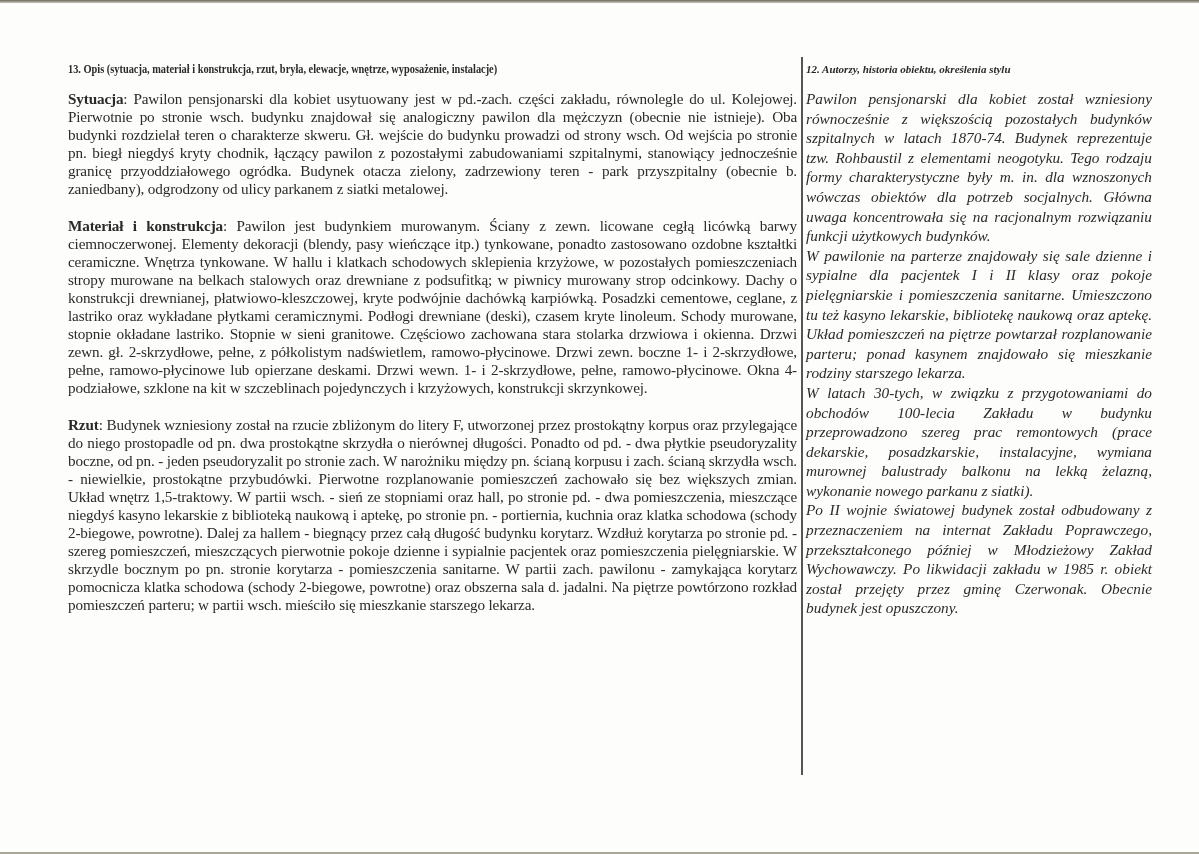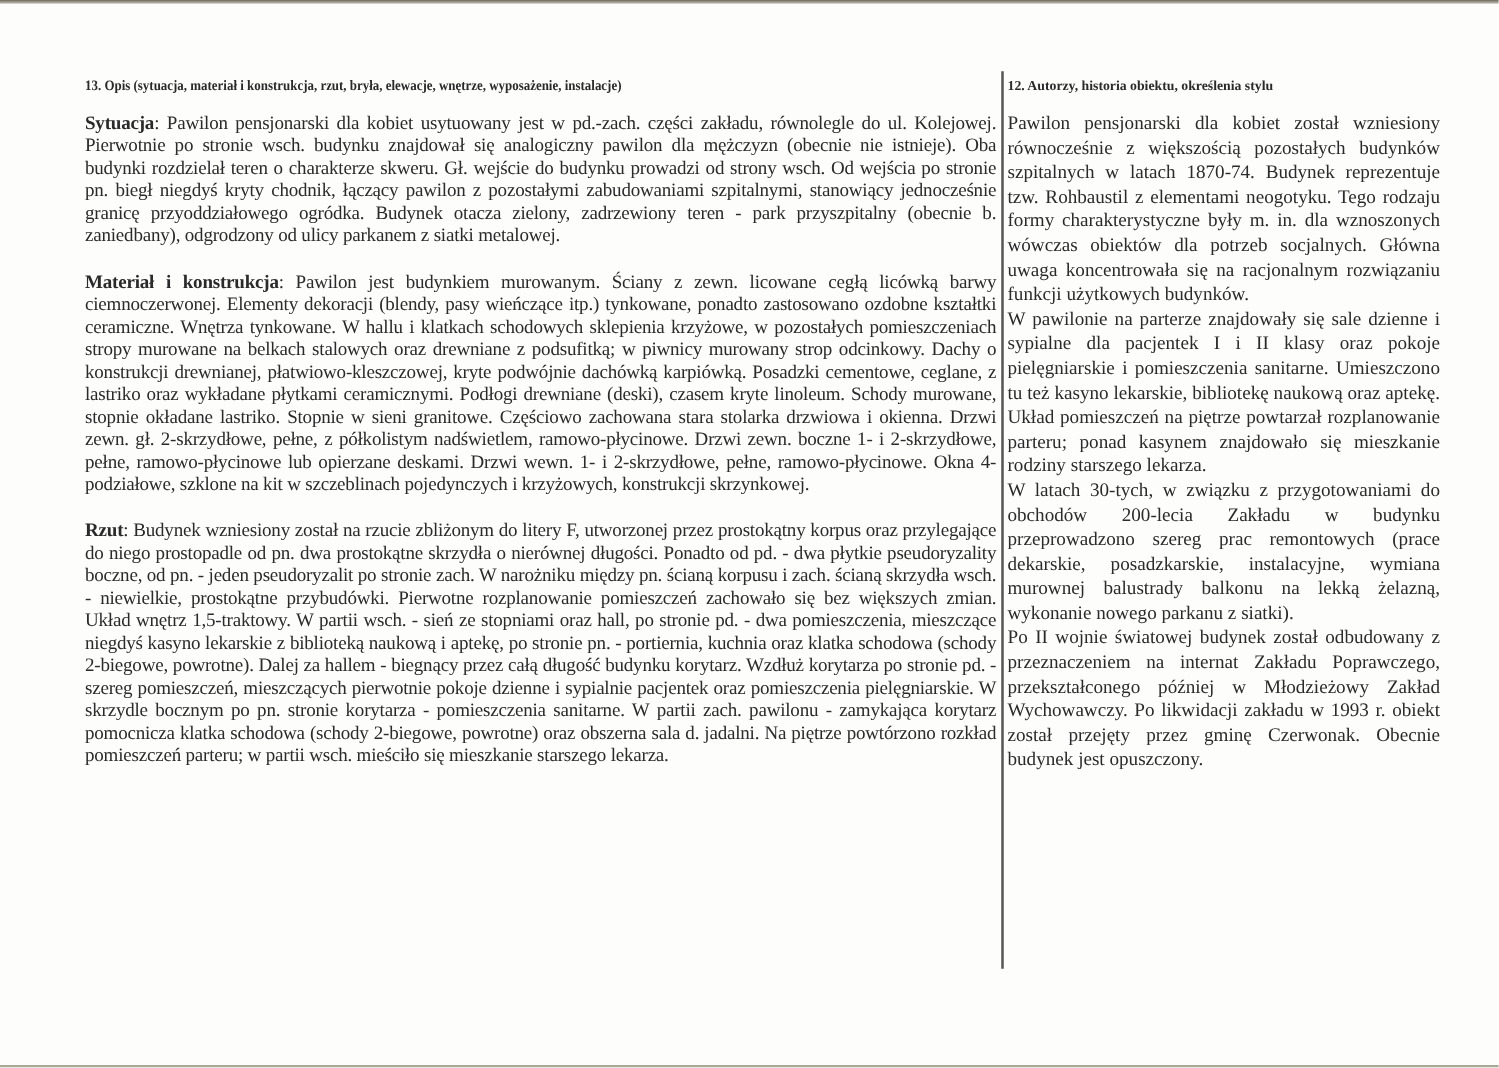--- a/index.html
+++ b/index.html
@@ -15,21 +15,21 @@
     background: linear-gradient(#6d6a5c, #c9c7bd);
   }
   .scan-edge-bottom {
     position: absolute; left: 0; bottom: 0; width: 1199px; height: 2px;
     background: #a9a796;
   }
   .col-left {
     position: absolute; left: 68px; top: 62px; width: 729px;
   }
   .col-right {
-    position: absolute; left: 806px; top: 62px; width: 346px;
+    position: absolute; left: 806px; top: 62px; width: 346px; font-style: italic;
   }
   .divider {
     position: absolute; left: 801px; top: 57px; width: 2px; height: 718px;
     background: #555;
   }
   .section-heading {
     font-weight: bold; font-size: 11.5px; letter-spacing: 0;
     margin: 0 0 14px 0; line-height: 14px;
     transform: scaleX(0.9); transform-origin: left;
     white-space: nowrap;
@@ -60,17 +60,17 @@
 
   <p class="para"><span class="lead">Rzut</span><span>: Budynek wzniesiony został na rzucie zbliżonym do litery F, utworzonej przez prostokątny korpus oraz przylegające do niego prostopadle od pn. dwa prostokątne skrzydła o nierównej długości. Ponadto od pd. - dwa płytkie pseudoryzality boczne, od pn. - jeden pseudoryzalit po stronie zach. W narożniku między pn. ścianą korpusu i zach. ścianą skrzydła wsch. - niewielkie, prostokątne przybudówki. Pierwotne rozplanowanie pomieszczeń zachowało się bez większych zmian. Układ wnętrz 1,5-traktowy. W partii wsch. - sień ze stopniami oraz hall, po stronie pd. - dwa pomieszczenia, mieszczące niegdyś kasyno lekarskie z biblioteką naukową i aptekę, po stronie pn. - portiernia, kuchnia oraz klatka schodowa (schody 2-biegowe, powrotne). Dalej za hallem - biegnący przez całą długość budynku korytarz. Wzdłuż korytarza po stronie pd. - szereg pomieszczeń, mieszczących pierwotnie pokoje dzienne i sypialnie pacjentek oraz pomieszczenia pielęgniarskie. W skrzydle bocznym po pn. stronie korytarza - pomieszczenia sanitarne. W partii zach. pawilonu - zamykająca korytarz pomocnicza klatka schodowa (schody 2-biegowe, powrotne) oraz obszerna sala d. jadalni. Na piętrze powtórzono rozkład pomieszczeń parteru; w partii wsch. mieściło się mieszkanie starszego lekarza.</span></p>
 </div>
 
 <div class="divider"></div>
 
 <div class="col-right">
   <div class="section-heading">12. Autorzy, historia obiektu, określenia stylu</div>
   <p class="para">Pawilon pensjonarski dla kobiet został wzniesiony równocześnie z większością pozostałych budynków szpitalnych w latach 1870-74. Budynek reprezentuje tzw. Rohbaustil z elementami neogotyku. Tego rodzaju formy charakterystyczne były m. in. dla wznoszonych wówczas obiektów dla potrzeb socjalnych. Główna uwaga koncentrowała się na racjonalnym rozwiązaniu funkcji użytkowych budynków.</p>
   <p class="para">W pawilonie na parterze znajdowały się sale dzienne i sypialne dla pacjentek I i II klasy oraz pokoje pielęgniarskie i pomieszczenia sanitarne. Umieszczono tu też kasyno lekarskie, bibliotekę naukową oraz aptekę. Układ pomieszczeń na piętrze powtarzał rozplanowanie parteru; ponad kasynem znajdowało się mieszkanie rodziny starszego lekarza.</p>
-  <p class="para">W latach 30-tych, w związku z przygotowaniami do obchodów 200-lecia Zakładu w budynku przeprowadzono szereg prac remontowych (prace dekarskie, posadzkarskie, instalacyjne, wymiana murownej balustrady balkonu na lekką żelazną, wykonanie nowego parkanu z siatki).</p>
-  <p class="para">Po II wojnie światowej budynek został odbudowany z przeznaczeniem na internat Zakładu Poprawczego, przekształconego później w Młodzieżowy Zakład Wychowawczy. Po likwidacji zakładu w 1993 r. obiekt został przejęty przez gminę Czerwonak. Obecnie budynek jest opuszczony.</p>
+  <p class="para">W latach 30-tych, w związku z przygotowaniami do obchodów 100-lecia Zakładu w budynku przeprowadzono szereg prac remontowych (prace dekarskie, posadzkarskie, instalacyjne, wymiana murownej balustrady balkonu na lekką żelazną, wykonanie nowego parkanu z siatki).</p>
+  <p class="para">Po II wojnie światowej budynek został odbudowany z przeznaczeniem na internat Zakładu Poprawczego, przekształconego później w Młodzieżowy Zakład Wychowawczy. Po likwidacji zakładu w 1985 r. obiekt został przejęty przez gminę Czerwonak. Obecnie budynek jest opuszczony.</p>
 </div>
 
 <div class="scan-edge-bottom"></div>
 
 </body></html>

